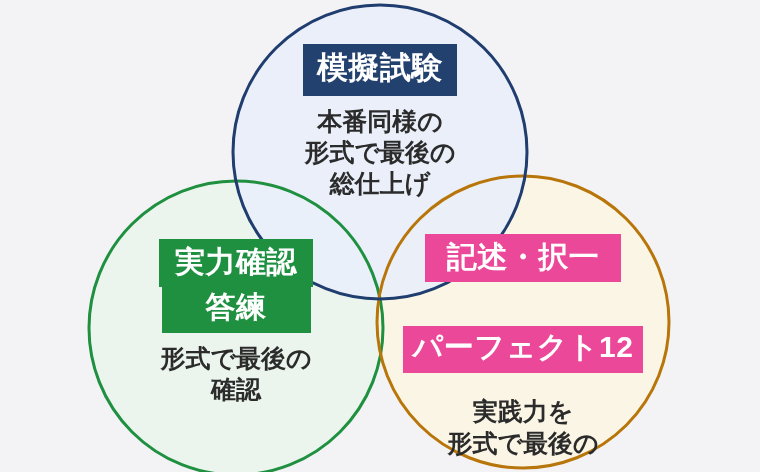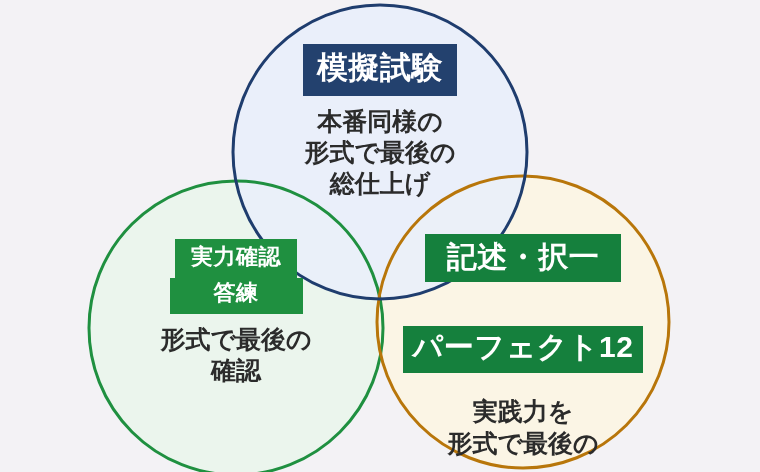--- a/index.html
+++ b/index.html
@@ -73,41 +73,41 @@
   }
 
   
   #group-skill-check {
     left: 104px;
     top: 239px;
     width: 264px;
   }
   #group-skill-check .label-line {
     background: #1f9040;
-    font-size: 22px;
+    font-size: 30px;
     padding: 5px 16px 8px 16px;
   }
   #group-skill-check .label-line.second {
     padding: 2px 44px 8px 44px;
     font-family: Liberation Serif, serif;
   }
   #group-skill-check .body-text {
     font-size: 25px;
     margin-top: 10px;
     line-height: 1.25;
   }
 
   
   #group-perfect12 {
     left: 391px;
     top: 234px;
     width: 264px;
   }
   #group-perfect12 .label-line {
-    background: #15803d;
+    background: #ec4899;
     font-size: 30px;
     padding: 5px 22px 8px 22px;
   }
   #group-perfect12 .label-line.second {
     padding: 3px 10px 8px 10px;
     margin-top: 44px;
   }
   #group-perfect12 .body-text {
     font-size: 25px;
     margin-top: 22px;

